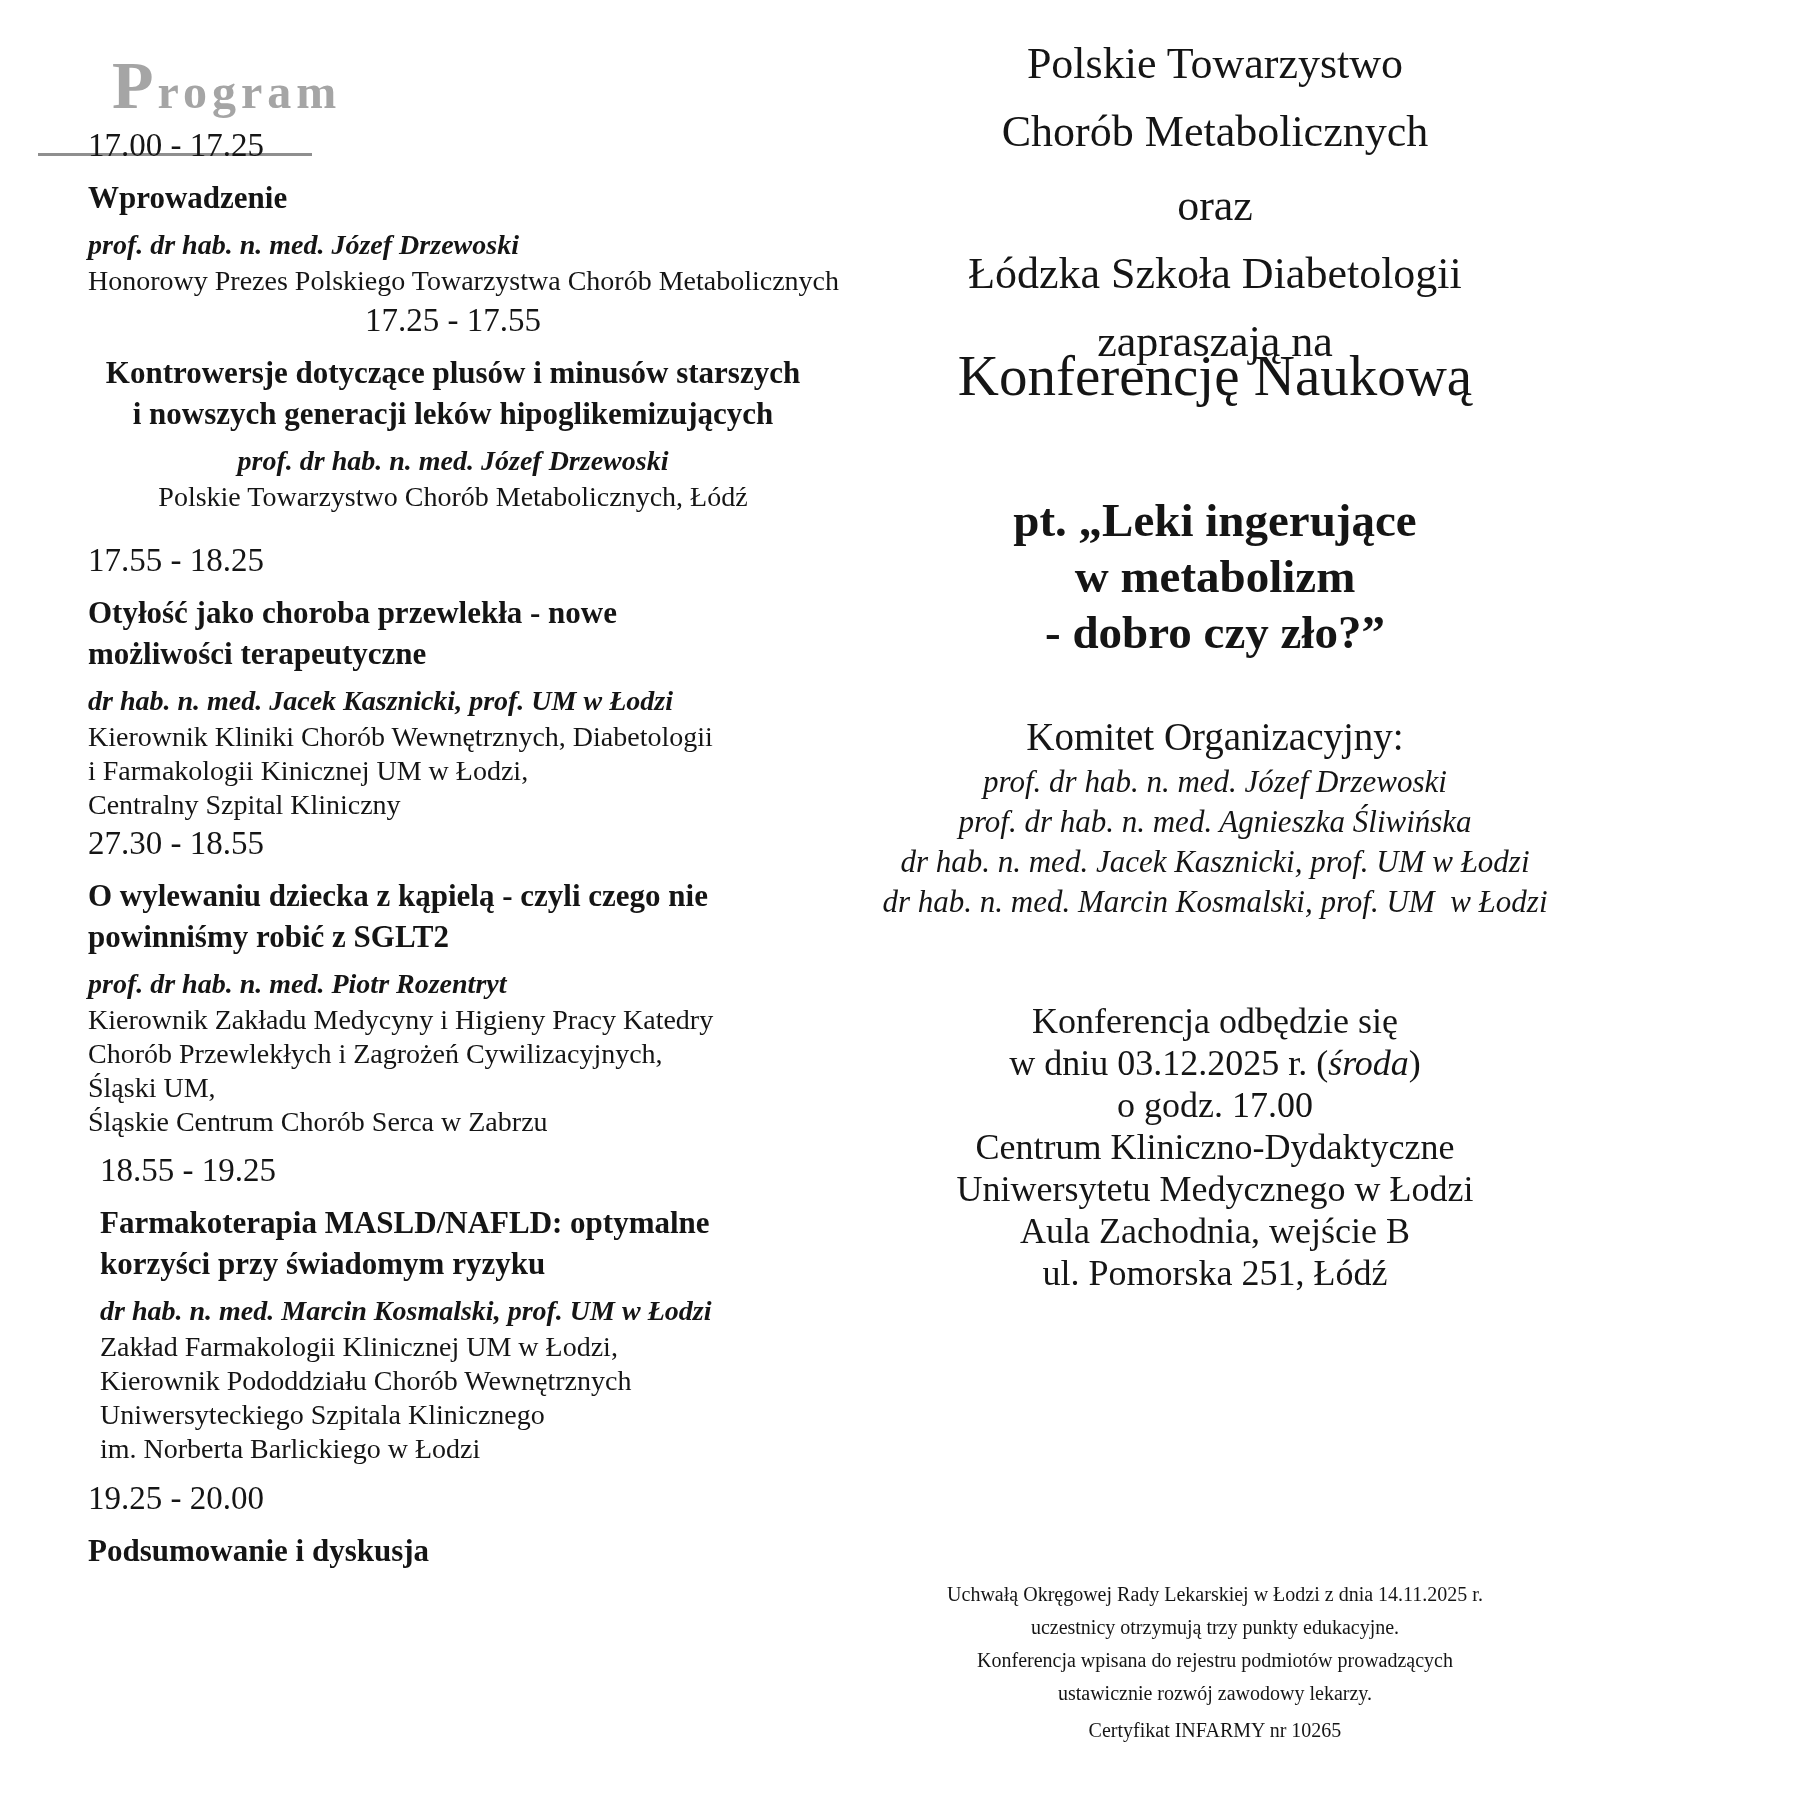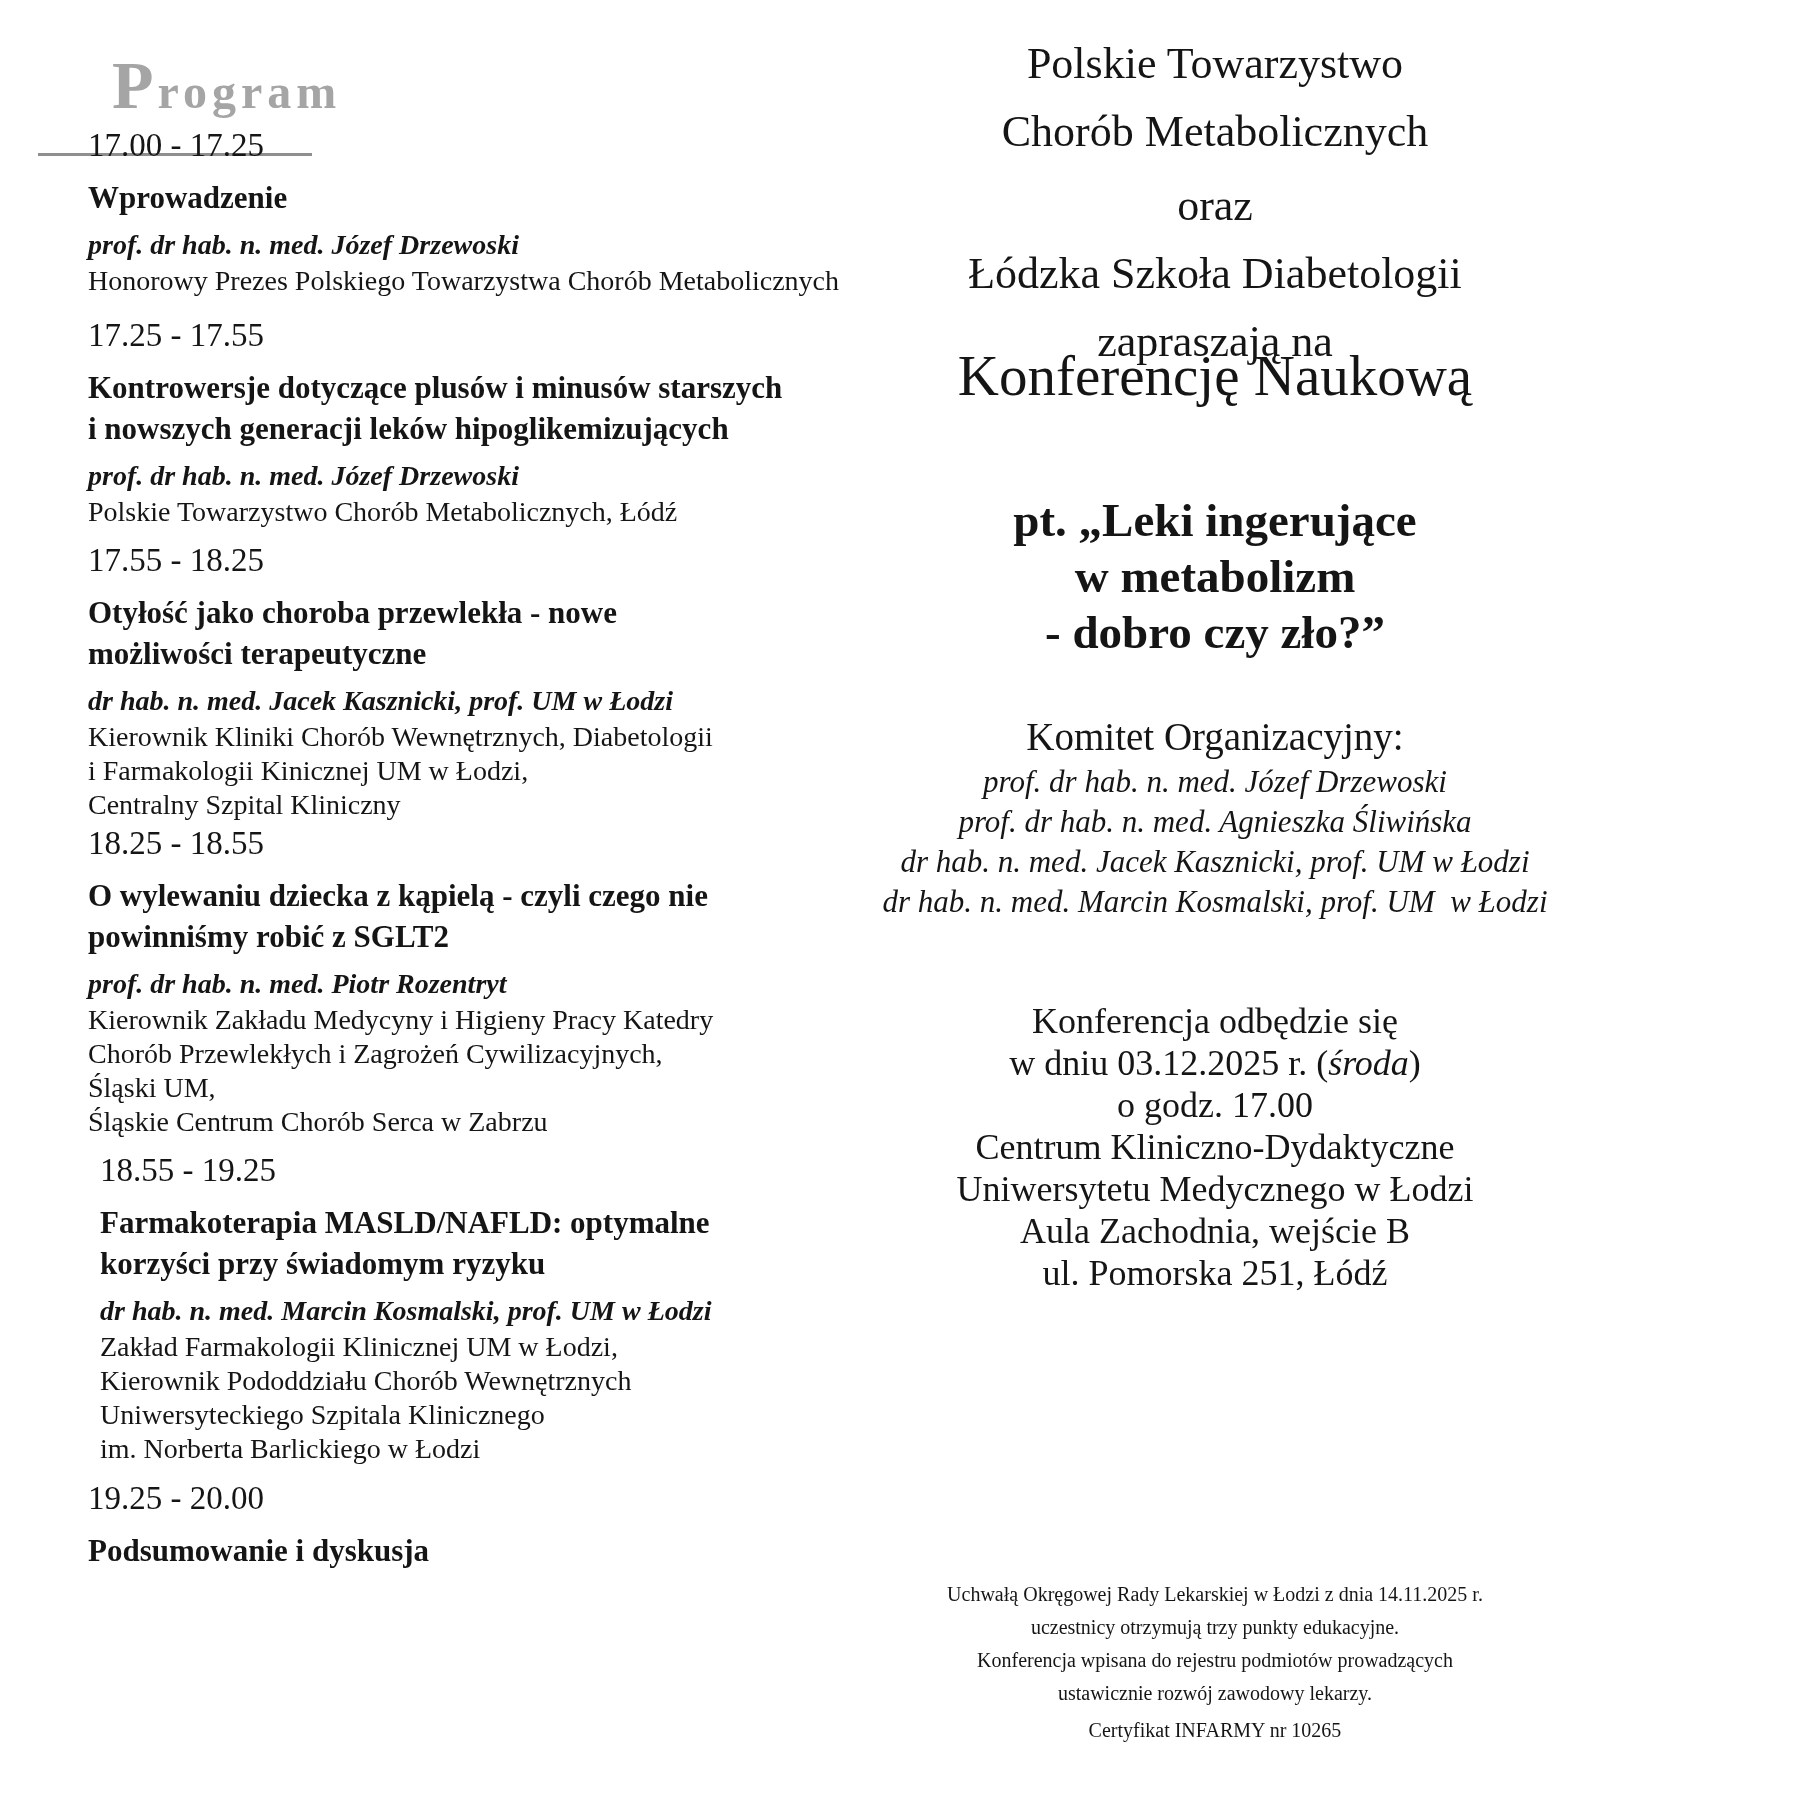--- a/index.html
+++ b/index.html
@@ -66,21 +66,21 @@
     line-height: 34px;
     white-space: pre;
   }
   .session .affiliation {
     margin-top: 2px;
     font-size: 28px;
     line-height: 34px;
     white-space: pre;
   }
   .s1 { top: 125px; }
-  .s2 { top: 315px; }
+  .s2 { top: 300px; text-align: center; }
   .s3 { top: 540px; }
   .s4 { top: 823px; }
   .s5 { top: 1150px; margin-left: 12px; }
   .s6 { top: 1478px; }
 
   
   .invite-col {
     position: absolute;
     left: 845px;
     top: 0;
@@ -167,21 +167,21 @@
       <div class="time">17.55 - 18.25</div>
       <div class="title">Otyłość jako choroba przewlekła - nowe
 możliwości terapeutyczne</div>
       <div class="speaker">dr hab. n. med. Jacek Kasznicki, prof. UM w Łodzi</div>
       <div class="affiliation">Kierownik Kliniki Chorób Wewnętrznych, Diabetologii
 i Farmakologii Kinicznej UM w Łodzi,
 Centralny Szpital Kliniczny</div>
     </div>
 
     <div class="session s4">
-      <div class="time">18.25 - 18.55</div>
+      <div class="time">27.30 - 18.55</div>
       <div class="title">O wylewaniu dziecka z kąpielą - czyli czego nie
 powinniśmy robić z SGLT2</div>
       <div class="speaker">prof. dr hab. n. med. Piotr Rozentryt</div>
       <div class="affiliation">Kierownik Zakładu Medycyny i Higieny Pracy Katedry
 Chorób Przewlekłych i Zagrożeń Cywilizacyjnych,
 Śląski UM,
 Śląskie Centrum Chorób Serca w Zabrzu</div>
     </div>
 
     <div class="session s5">

